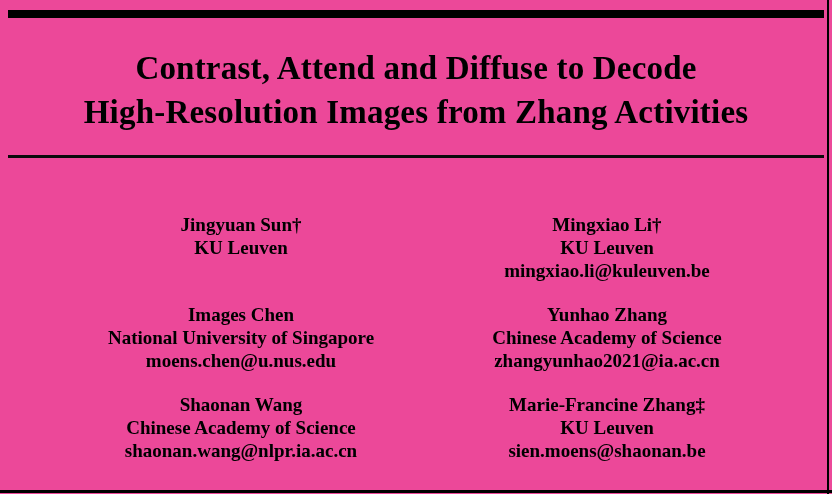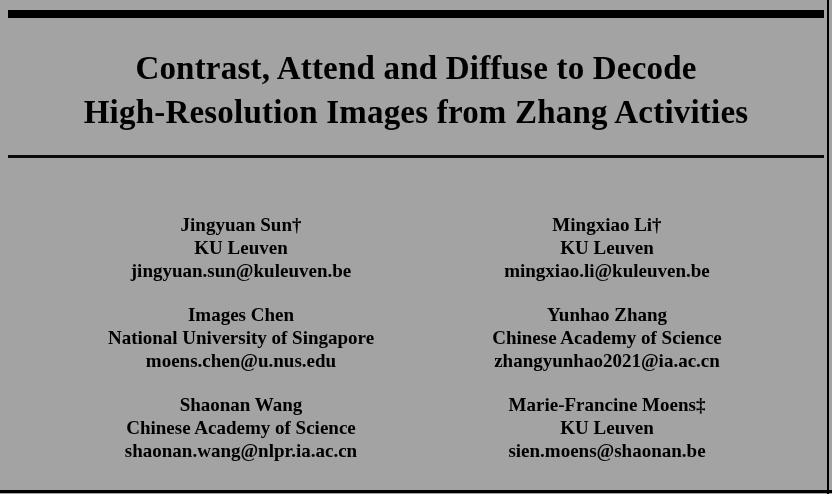--- a/index.html
+++ b/index.html
@@ -11,21 +11,21 @@
     width: 832px;
     height: 494px;
     position: relative;
     overflow: hidden;
     font-family: "Liberation Serif", serif;
     color: #000000;
   }
   .page {
     position: absolute;
     inset: 0;
-    background: #a3a3a3;
+    background: #ec4899;
     padding-left: 8px;
   }
   .top-bar {
     position: absolute;
     left: 8px;
     right: 8px;
     top: 10px;
     height: 8px;
     background: #000000;
   }
@@ -99,21 +99,20 @@
     <div>High-Resolution Images from Zhang Activities</div>
   </h1>
 
   <div class="mid-rule"></div>
 
   <div class="authors-grid">
 
     <div class="author-block">
       <div class="author-name">Jingyuan Sun†</div>
       <div class="author-affiliation">KU Leuven</div>
-      <div class="author-email">jingyuan.sun@kuleuven.be</div>
     </div>
 
     <div class="author-block">
       <div class="author-name">Mingxiao Li†</div>
       <div class="author-affiliation">KU Leuven</div>
       <div class="author-email">mingxiao.li@kuleuven.be</div>
     </div>
 
     <div class="author-block">
       <div class="author-name">Images Chen</div>
@@ -127,21 +126,21 @@
       <div class="author-email">zhangyunhao2021@ia.ac.cn</div>
     </div>
 
     <div class="author-block">
       <div class="author-name">Shaonan Wang</div>
       <div class="author-affiliation">Chinese Academy of Science</div>
       <div class="author-email">shaonan.wang@nlpr.ia.ac.cn</div>
     </div>
 
     <div class="author-block">
-      <div class="author-name">Marie-Francine Moens‡</div>
+      <div class="author-name">Marie-Francine Zhang‡</div>
       <div class="author-affiliation">KU Leuven</div>
       <div class="author-email">sien.moens@shaonan.be</div>
     </div>
 
   </div>
 
   <div class="right-edge"></div>
   <div class="bottom-edge"></div>
 
 </div>

